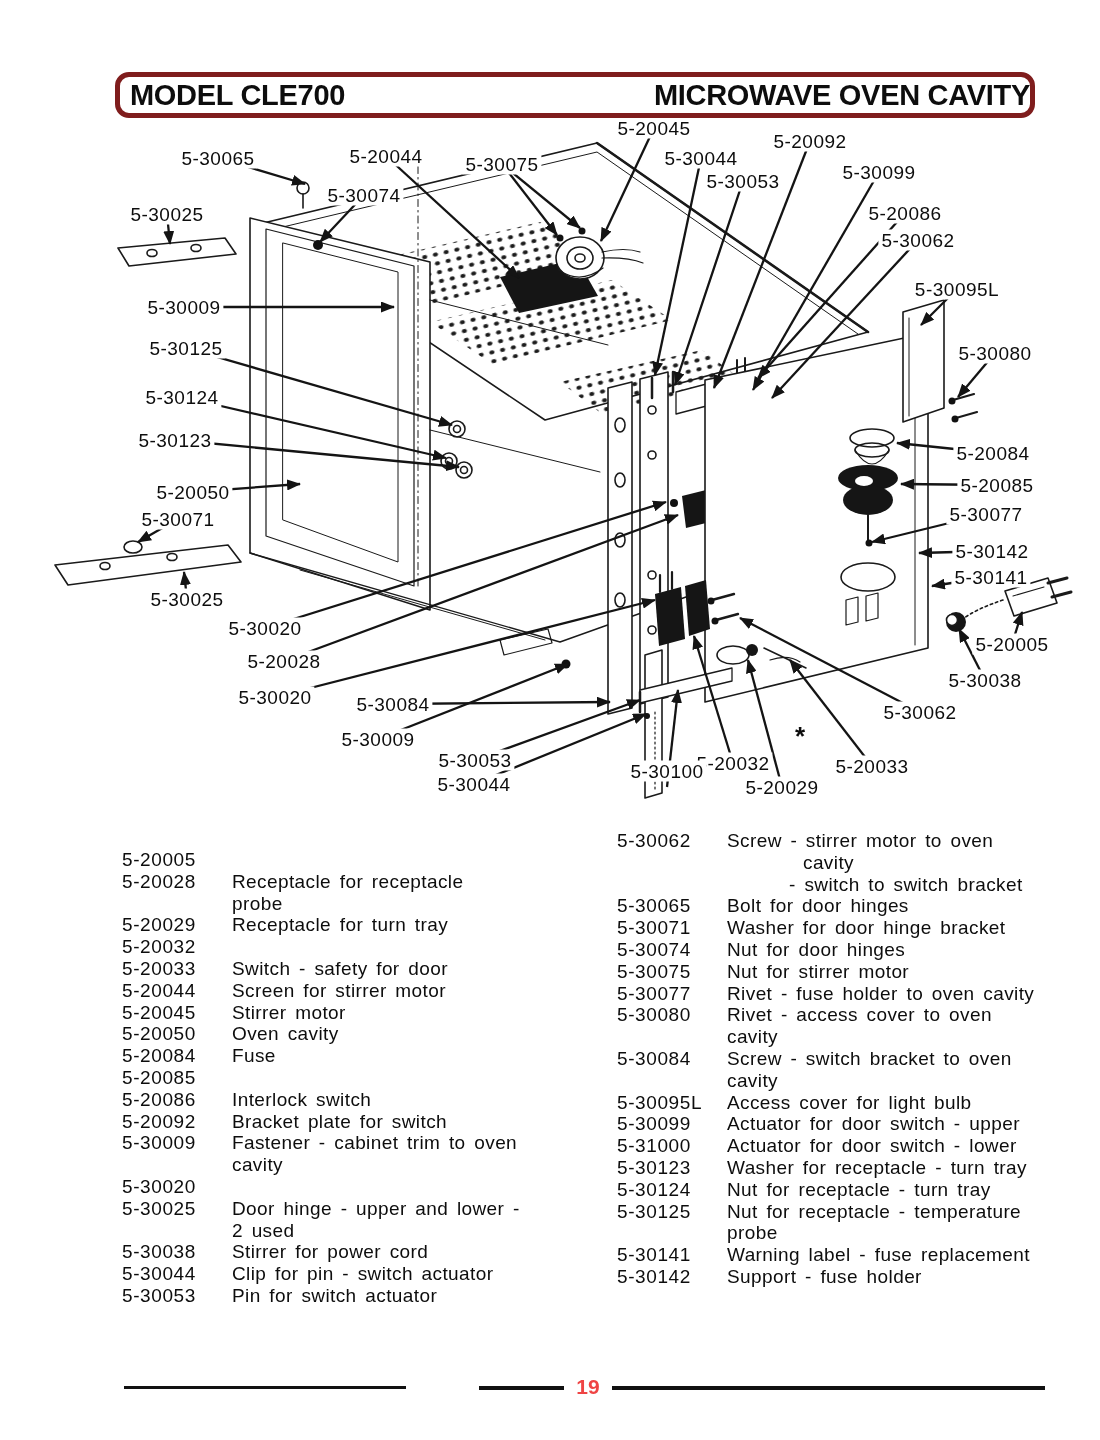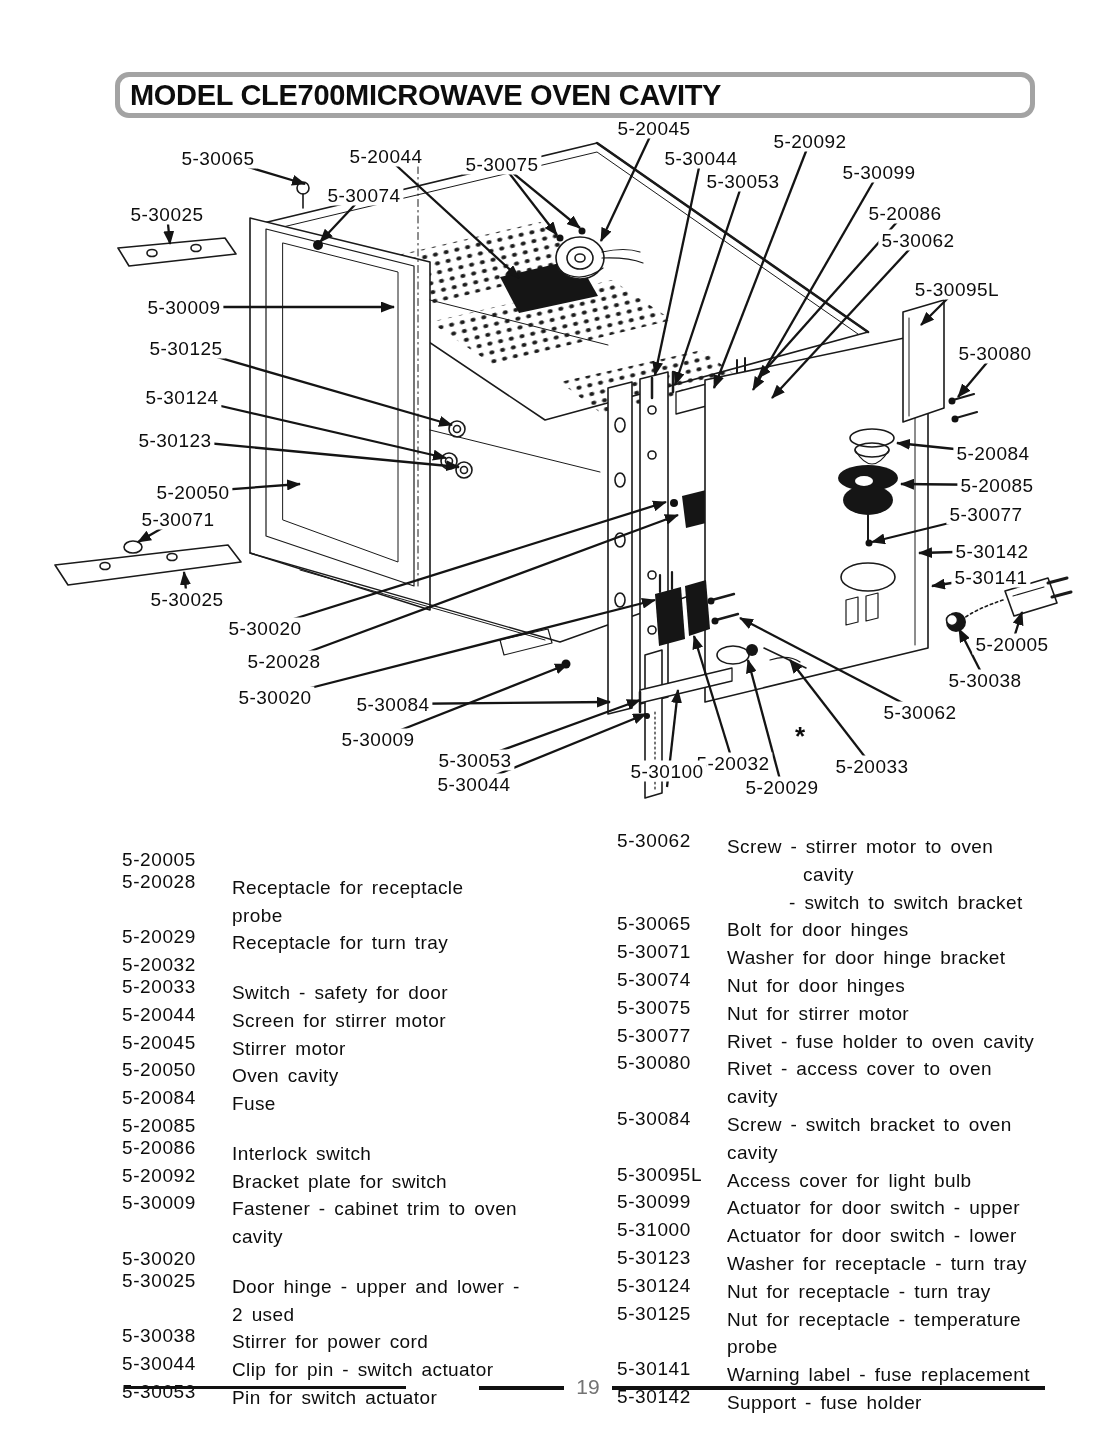--- a/index.html
+++ b/index.html
@@ -1,51 +1,51 @@
 <!DOCTYPE html>
 <html><head>
 <meta charset="utf-8">
 <style>
   html,body{margin:0;padding:0;background:#ffffff;}
   .page{position:relative;width:1100px;height:1440px;background:#fff;color:#111;
         font-family:"Liberation Sans",sans-serif;overflow:hidden;}
 
   
   .header-box{position:absolute;left:115px;top:72px;width:920px;height:46px;
-              border:5px solid #a3a3a3;border-radius:14px;box-sizing:border-box;
-              display:flex;align-items:center;
-              padding:0 28px 0 10px;background:#fff;z-index:6;}
+              border:5px solid #7f1d1d;border-radius:14px;box-sizing:border-box;
+              display:flex;justify-content:space-between;align-items:center;
+              padding:0 0 0 10px;background:#fff;z-index:6;}
   .hdr-text{font-weight:bold;font-size:29px;letter-spacing:-0.3px;white-space:nowrap;color:#0d0d0d;}
 
   
   .diagram{position:absolute;left:0;top:0;width:1100px;height:830px;}
   #diagram-svg{position:absolute;left:0;top:0;}
   #callouts{position:absolute;left:0;top:0;width:1100px;height:830px;pointer-events:none;}
   .callout{position:absolute;transform:translate(-50%,-50%);background:#fff;
            padding:0 3px;font-size:19px;letter-spacing:0.5px;line-height:21px;
            white-space:nowrap;color:#0d0d0d;}
   .mark{position:absolute;transform:translate(-50%,-50%);font-size:26px;font-weight:bold;color:#0d0d0d;}
   .leader{stroke:#141414;stroke-width:2.3;fill:none;}
 
   
   .parts-col{position:absolute;}
   #col-left{left:122px;top:849px;width:460px;}
   #col-right{left:617px;top:830px;width:465px;}
   .prow{display:flex;align-items:flex-start;}
   .pnum{flex:0 0 110px;font-size:19px;line-height:21.8px;letter-spacing:0.6px;color:#0d0d0d;}
   .pdesc{flex:1;font-size:19px;line-height:21.8px;letter-spacing:0.4px;word-spacing:3px;color:#0d0d0d;}
-  .pline{white-space:nowrap;margin-top:6px;}
+  .pline{white-space:nowrap;}
 
   
   .rule{position:absolute;background:#111;}
   .r1{left:124px;top:1386px;width:282px;height:3px;}
   .r2{left:479px;top:1386px;width:85px;height:4px;}
   .r3{left:612px;top:1386px;width:433px;height:4px;}
   .pagenum{position:absolute;left:568px;top:1375px;width:40px;text-align:center;
-           font-weight:normal;font-size:21px;color:#737373;}
+           font-weight:bold;font-size:21px;color:#ef4444;}
 </style>
 </head>
 <body>
 
 <div class="page">
 
   <div class="header-box">
     <span class="hdr-text">MODEL CLE700</span>
     <span class="hdr-text">MICROWAVE OVEN CAVITY</span>
   </div>

